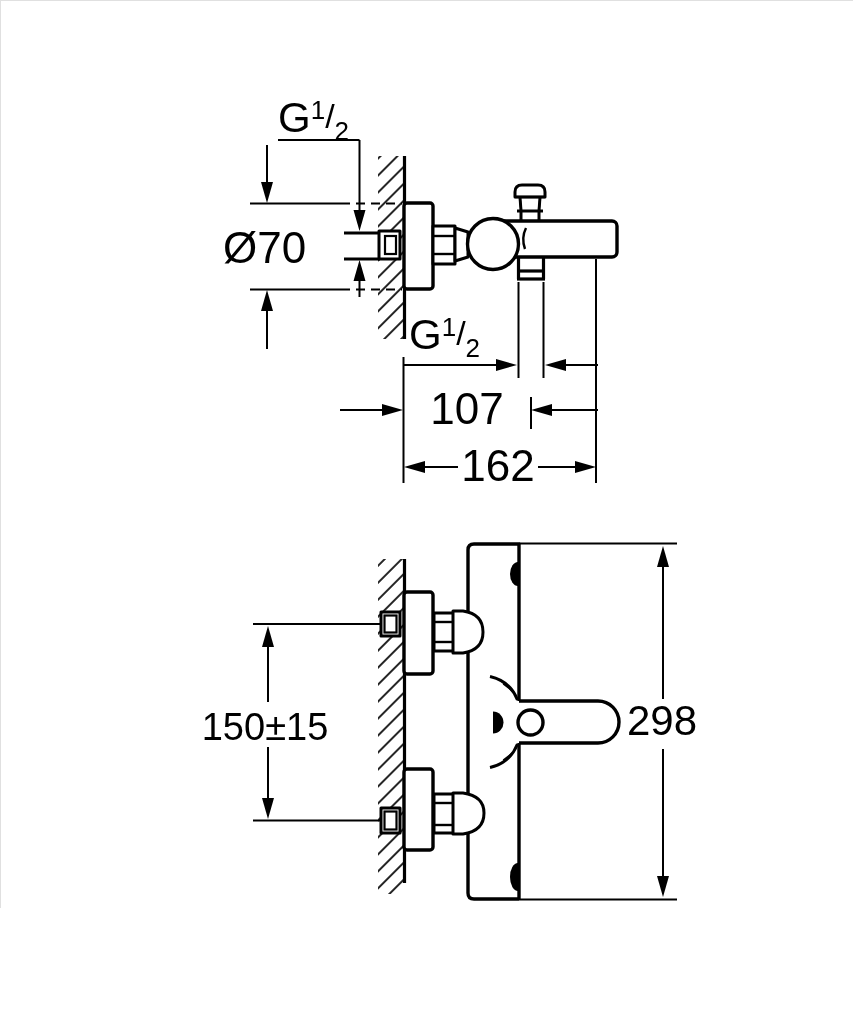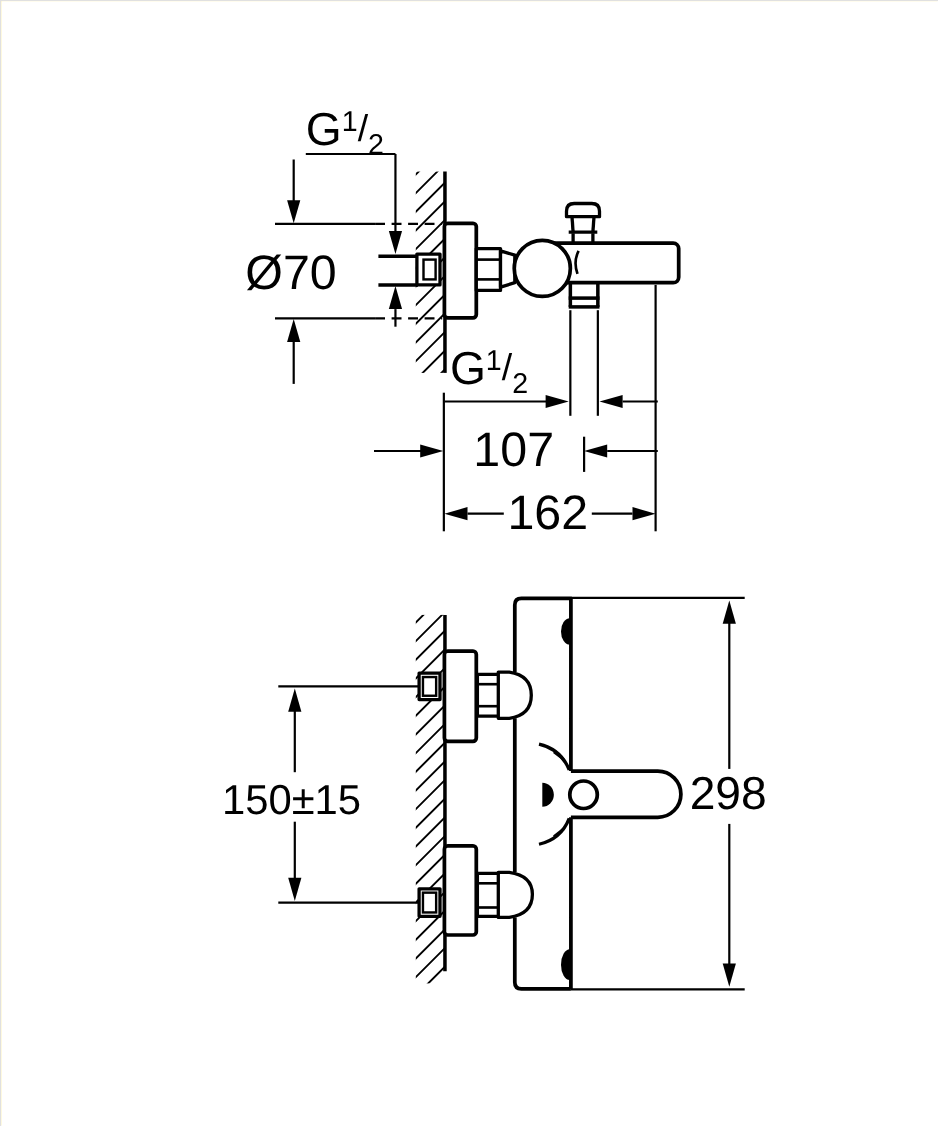--- a/index.html
+++ b/index.html
@@ -1,16 +1,16 @@
 <!DOCTYPE html>
 <html><head>
 <meta charset="utf-8">
 <style>
   html,body{margin:0;padding:0;background:#ffffff;}
-  .page{width:853px;height:1024px;background:#fde047;border:1px solid #e0e0e0;box-sizing:border-box;
+  .page{width:853px;height:908px;background:#a21caf;border:1px solid #e0e0e0;box-sizing:border-box;
         font-family:"Liberation Sans", sans-serif;}
   svg{display:block;}
   .outline{fill:#ffffff;stroke:#000000;stroke-width:3.4;stroke-linejoin:round;}
   .outline2{fill:#ffffff;stroke:#000000;stroke-width:3;stroke-linejoin:round;}
   .thick{stroke:#000000;stroke-width:3.2;fill:none;stroke-linecap:butt;}
   .med{stroke:#000000;stroke-width:2.4;fill:none;}
   .dim{stroke:#000000;stroke-width:2;fill:none;}
   .dimdash{stroke:#000000;stroke-width:2;fill:none;stroke-dasharray:9 6;}
   .arrow{fill:#000000;stroke:none;}
   .dimtext{font-family:"Liberation Sans", sans-serif;font-size:42px;fill:#000000;}

